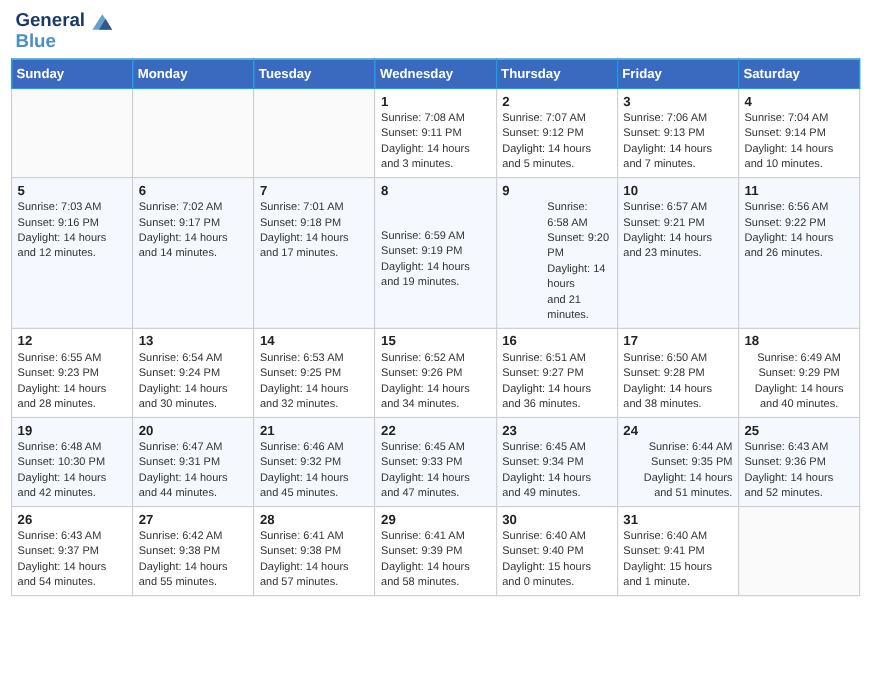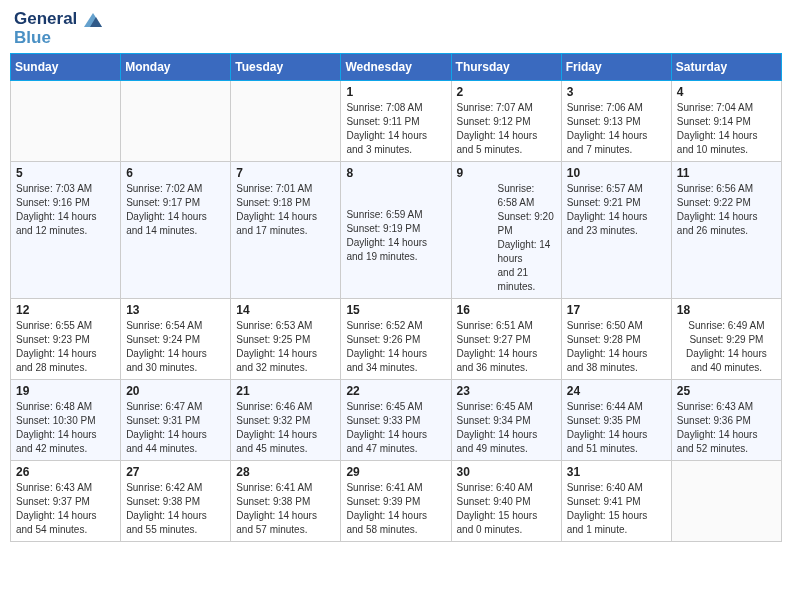--- a/index.html
+++ b/index.html
@@ -278,21 +278,21 @@
         </td>
         <td>
           <span class="day-num">23</span>
           <div class="day-info" style="white-space: pre-line;">Sunrise: 6:45 AM
 Sunset: 9:34 PM
 Daylight: 14 hours
 and 49 minutes.</div>
         </td>
         <td>
           <span class="day-num">24</span>
-          <div class="day-info" style="white-space: pre-line;">Sunrise: 6:44 AM
+          <div class="day-info" style="white-space: pre-line; text-align: right;">Sunrise: 6:44 AM
 Sunset: 9:35 PM
 Daylight: 14 hours
 and 51 minutes.</div>
         </td>
         <td>
           <span class="day-num">25</span>
           <div class="day-info" style="white-space: pre-line;">Sunrise: 6:43 AM
 Sunset: 9:36 PM
 Daylight: 14 hours
 and 52 minutes.</div>

